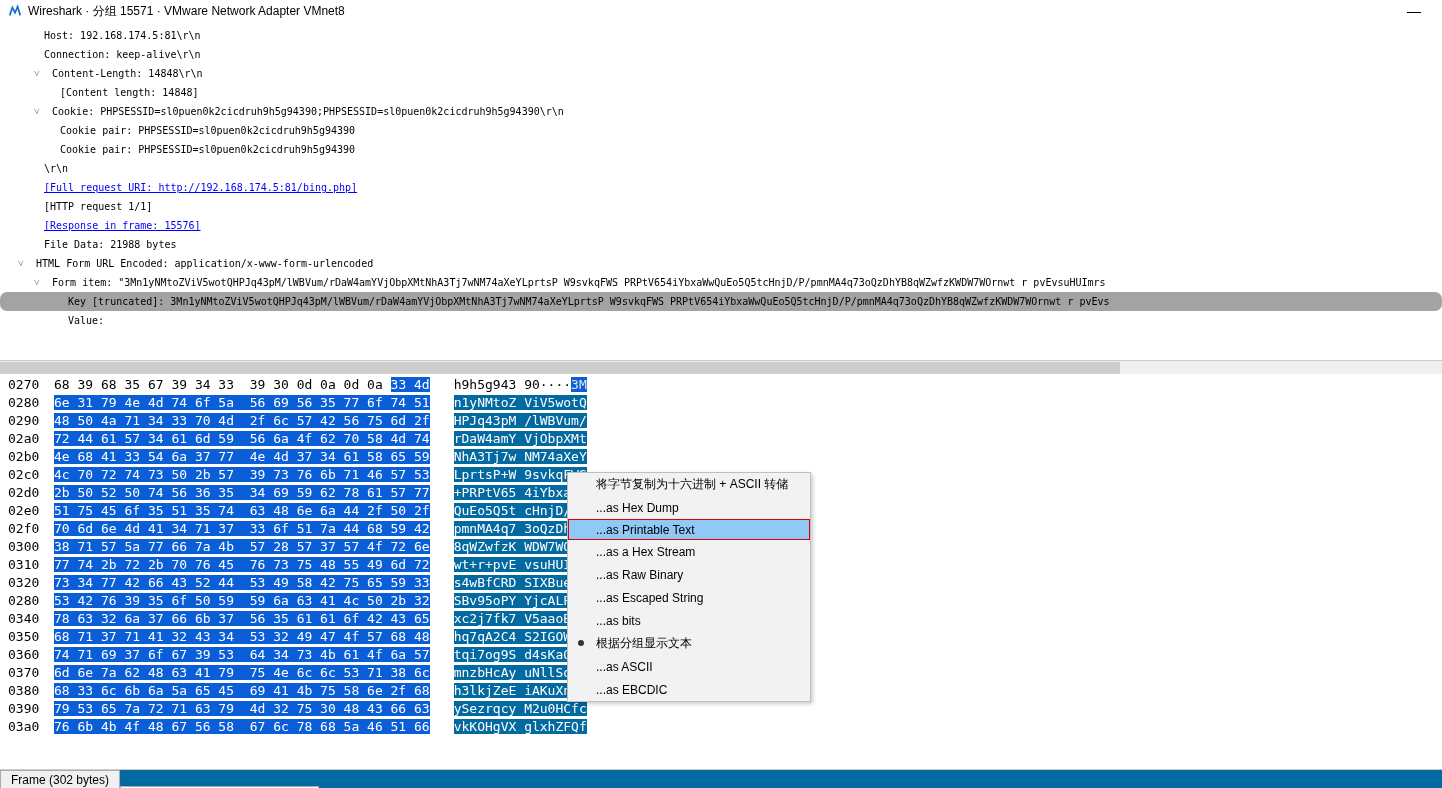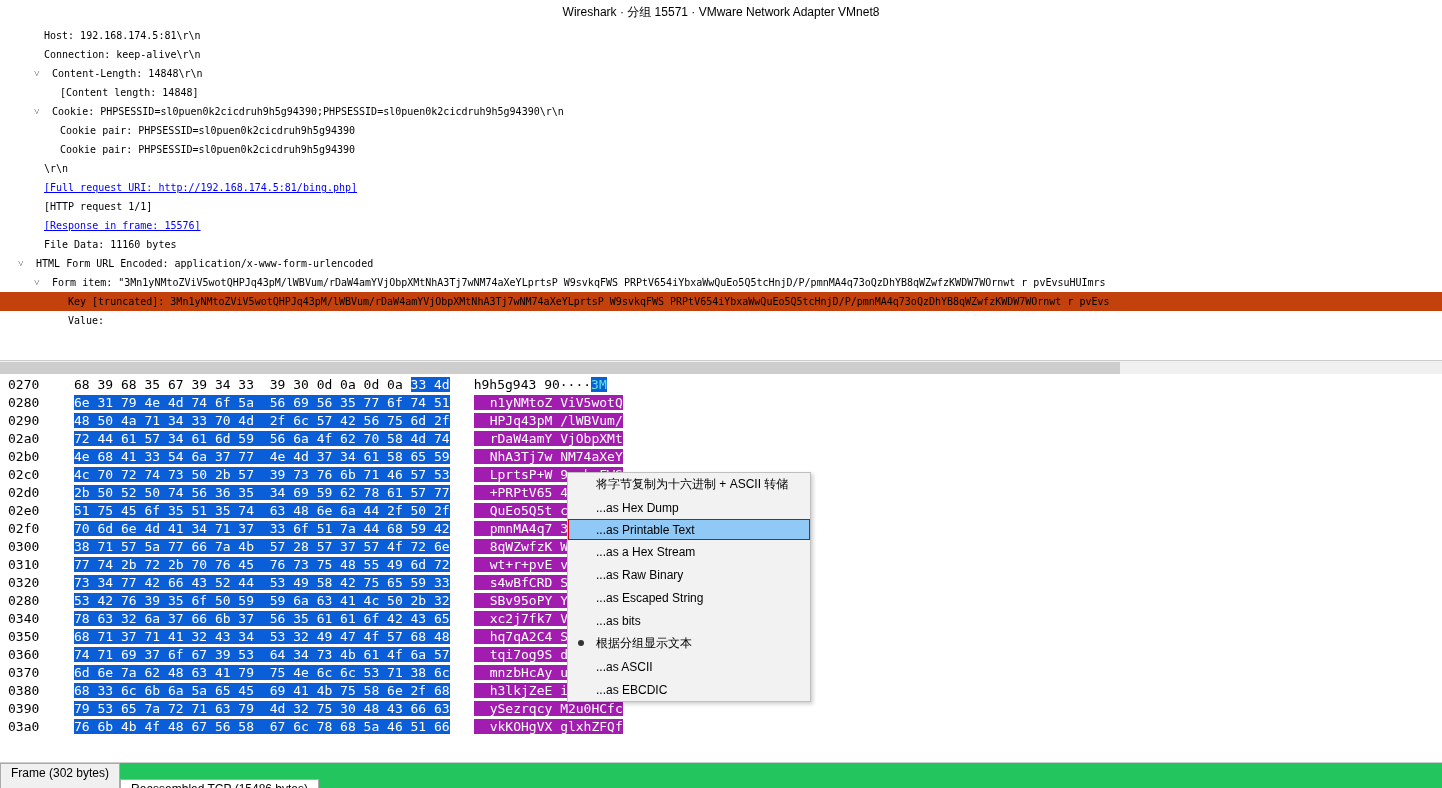--- a/index.html
+++ b/index.html
@@ -13,21 +13,20 @@
     overflow: hidden;
     display: flex;
     flex-direction: column;
   }
   .titlebar {
     display: flex;
     align-items: center;
     padding: 4px 8px;
     height: 22px;
     background: #fff;
-    flex-direction: column;
   }
   .titlebar .icon { width: 14px; height: 14px; margin-right: 6px; }
   .titlebar .title { color: #000; font-size: 12px; }
   .titlebar .controls { margin-left: auto; display: flex; gap: 18px; padding-right: 10px; }
   .titlebar .controls span { font-size: 14px; color: #000; cursor: pointer; width: 20px; text-align: center; }
   
   .packet-detail {
     flex: 0 0 auto;
     background: #fff;
     font-family: Consolas, monospace;
@@ -36,43 +35,43 @@
     padding: 4px 0;
     overflow: hidden;
     height: 338px;
   }
   .pd-line { white-space: nowrap; padding-left: 8px; }
   .pd-indent1 { padding-left: 44px; }
   .pd-indent2 { padding-left: 60px; }
   .pd-indent3 { padding-left: 68px; }
   .toggle { display:inline-block; width:12px; color:#555; cursor:pointer; }
   .link { color: #0000ff; text-decoration: underline; cursor:pointer; }
-  .key-line { background: #c2410c; }
+  .key-line { background: #a3a3a3; border-radius: 7px; }
   
   .scroll-h { height: 14px; background: #f0f0f0; border-top: 1px solid #ccc; position: relative; }
   .scroll-h .thumb { position:absolute; left:0; top:1px; height:12px; width:1120px; background:#cdcdcd; }
   
   .hex-pane {
     flex: 1;
     background: #fff;
     font-family: Consolas, monospace;
     font-size: 13px;
     line-height: 18px;
     overflow: hidden;
     padding-top: 2px;
     position: relative;
   }
   .hex-row { display:flex; white-space: pre; }
   .hex-offset { width: 54px; padding-left: 8px; color:#000; }
-  .hex-bytes { color:#000;margin-left:20px; }
+  .hex-bytes { color:#000; }
   .hex-sel { background:#0a5fd9; color:#fff; }
   .hex-gap { width: 24px; }
   .hex-ascii { color:#000; }
-  .ascii-sel { background:#a21caf; color:#fff;padding-left:16px; }
-  .ascii-hl { background:#0a5fd9; color:#5eead4;text-align:right; }
+  .ascii-sel { background:#0369a1; color:#fff; }
+  .ascii-hl { background:#0a5fd9; color:#e5e5e5;text-align:right; }
   
   .context-menu {
     position: absolute;
     left: 567px;
     top: 472px;
     width: 244px;
     background: #f2f2f2;
     border: 1px solid #bfbfbf;
     box-shadow: 2px 2px 4px rgba(0,0,0,0.2);
     font-family: "Segoe UI", Tahoma, sans-serif;
@@ -80,22 +79,22 @@
     z-index: 10;
   }
   .menu-item { display:flex; align-items:center; height:23px; padding: 0 14px 0 28px; cursor:pointer; position:relative; color:#000; }
   .menu-header { font-weight: normal; }
   .menu-item.highlighted { background:#90c8f6; border:1px solid #d00; height:21px; padding: 0 13px 0 27px; }
   .menu-item .bullet { position:absolute; left:10px; top:8px; width:6px; height:6px; border-radius:50%; background:#333; }
   
   .bottom-tabs {
     display:flex;
     border-top: 1px solid #ccc;
-    background: #22c55e;
-    height: 26px;
+    background: #0369a1;
+    height: 19px;
     font-size: 12px;
   }
   .bottom-tab {
     padding: 2px 10px;
     border: 1px solid #aaa;
     border-bottom: none;
     background:#fff;
     margin-right: 0;
     cursor:pointer;
   }
@@ -120,21 +119,21 @@
   <div class="pd-line pd-indent1">Connection: keep-alive\r\n</div>
   <div class="pd-line"><span style="padding-left:26px"><span class="toggle">˅</span> <span>Content-Length: 14848\r\n</span></span></div>
   <div class="pd-line pd-indent2">[Content length: 14848]</div>
   <div class="pd-line"><span style="padding-left:26px"><span class="toggle">˅</span> <span>Cookie: PHPSESSID=sl0puen0k2cicdruh9h5g94390;PHPSESSID=sl0puen0k2cicdruh9h5g94390\r\n</span></span></div>
   <div class="pd-line pd-indent2">Cookie pair: PHPSESSID=sl0puen0k2cicdruh9h5g94390</div>
   <div class="pd-line pd-indent2">Cookie pair: PHPSESSID=sl0puen0k2cicdruh9h5g94390</div>
   <div class="pd-line pd-indent1">\r\n</div>
   <div class="pd-line pd-indent1"><span class="link">[Full request URI: http://192.168.174.5:81/bing.php]</span></div>
   <div class="pd-line pd-indent1">[HTTP request 1/1]</div>
   <div class="pd-line pd-indent1"><span class="link">[Response in frame: 15576]</span></div>
-  <div class="pd-line pd-indent1">File Data: 11160 bytes</div>
+  <div class="pd-line pd-indent1">File Data: 21988 bytes</div>
   <div class="pd-line"><span style="padding-left:10px"><span class="toggle">˅</span> <span>HTML Form URL Encoded: application/x-www-form-urlencoded</span></span></div>
   <div class="pd-line"><span style="padding-left:26px"><span class="toggle">˅</span> <span>Form item: "3Mn1yNMtoZViV5wotQHPJq43pM/lWBVum/rDaW4amYVjObpXMtNhA3Tj7wNM74aXeYLprtsP W9svkqFWS PRPtV654iYbxaWwQuEo5Q5tcHnjD/P/pmnMA4q73oQzDhYB8qWZwfzKWDW7WOrnwt r pvEvsuHUImrs</span></span></div>
   <div class="pd-line key-line pd-indent3">Key [truncated]: 3Mn1yNMtoZViV5wotQHPJq43pM/lWBVum/rDaW4amYVjObpXMtNhA3Tj7wNM74aXeYLprtsP W9svkqFWS PRPtV654iYbxaWwQuEo5Q5tcHnjD/P/pmnMA4q73oQzDhYB8qWZwfzKWDW7WOrnwt r pvEvs</div>
   <div class="pd-line pd-indent3">Value:</div>
 </div>
 <div class="scroll-h">
     <div class="thumb"></div>
   </div>
 
 <div class="hex-pane" id="hex-pane">

